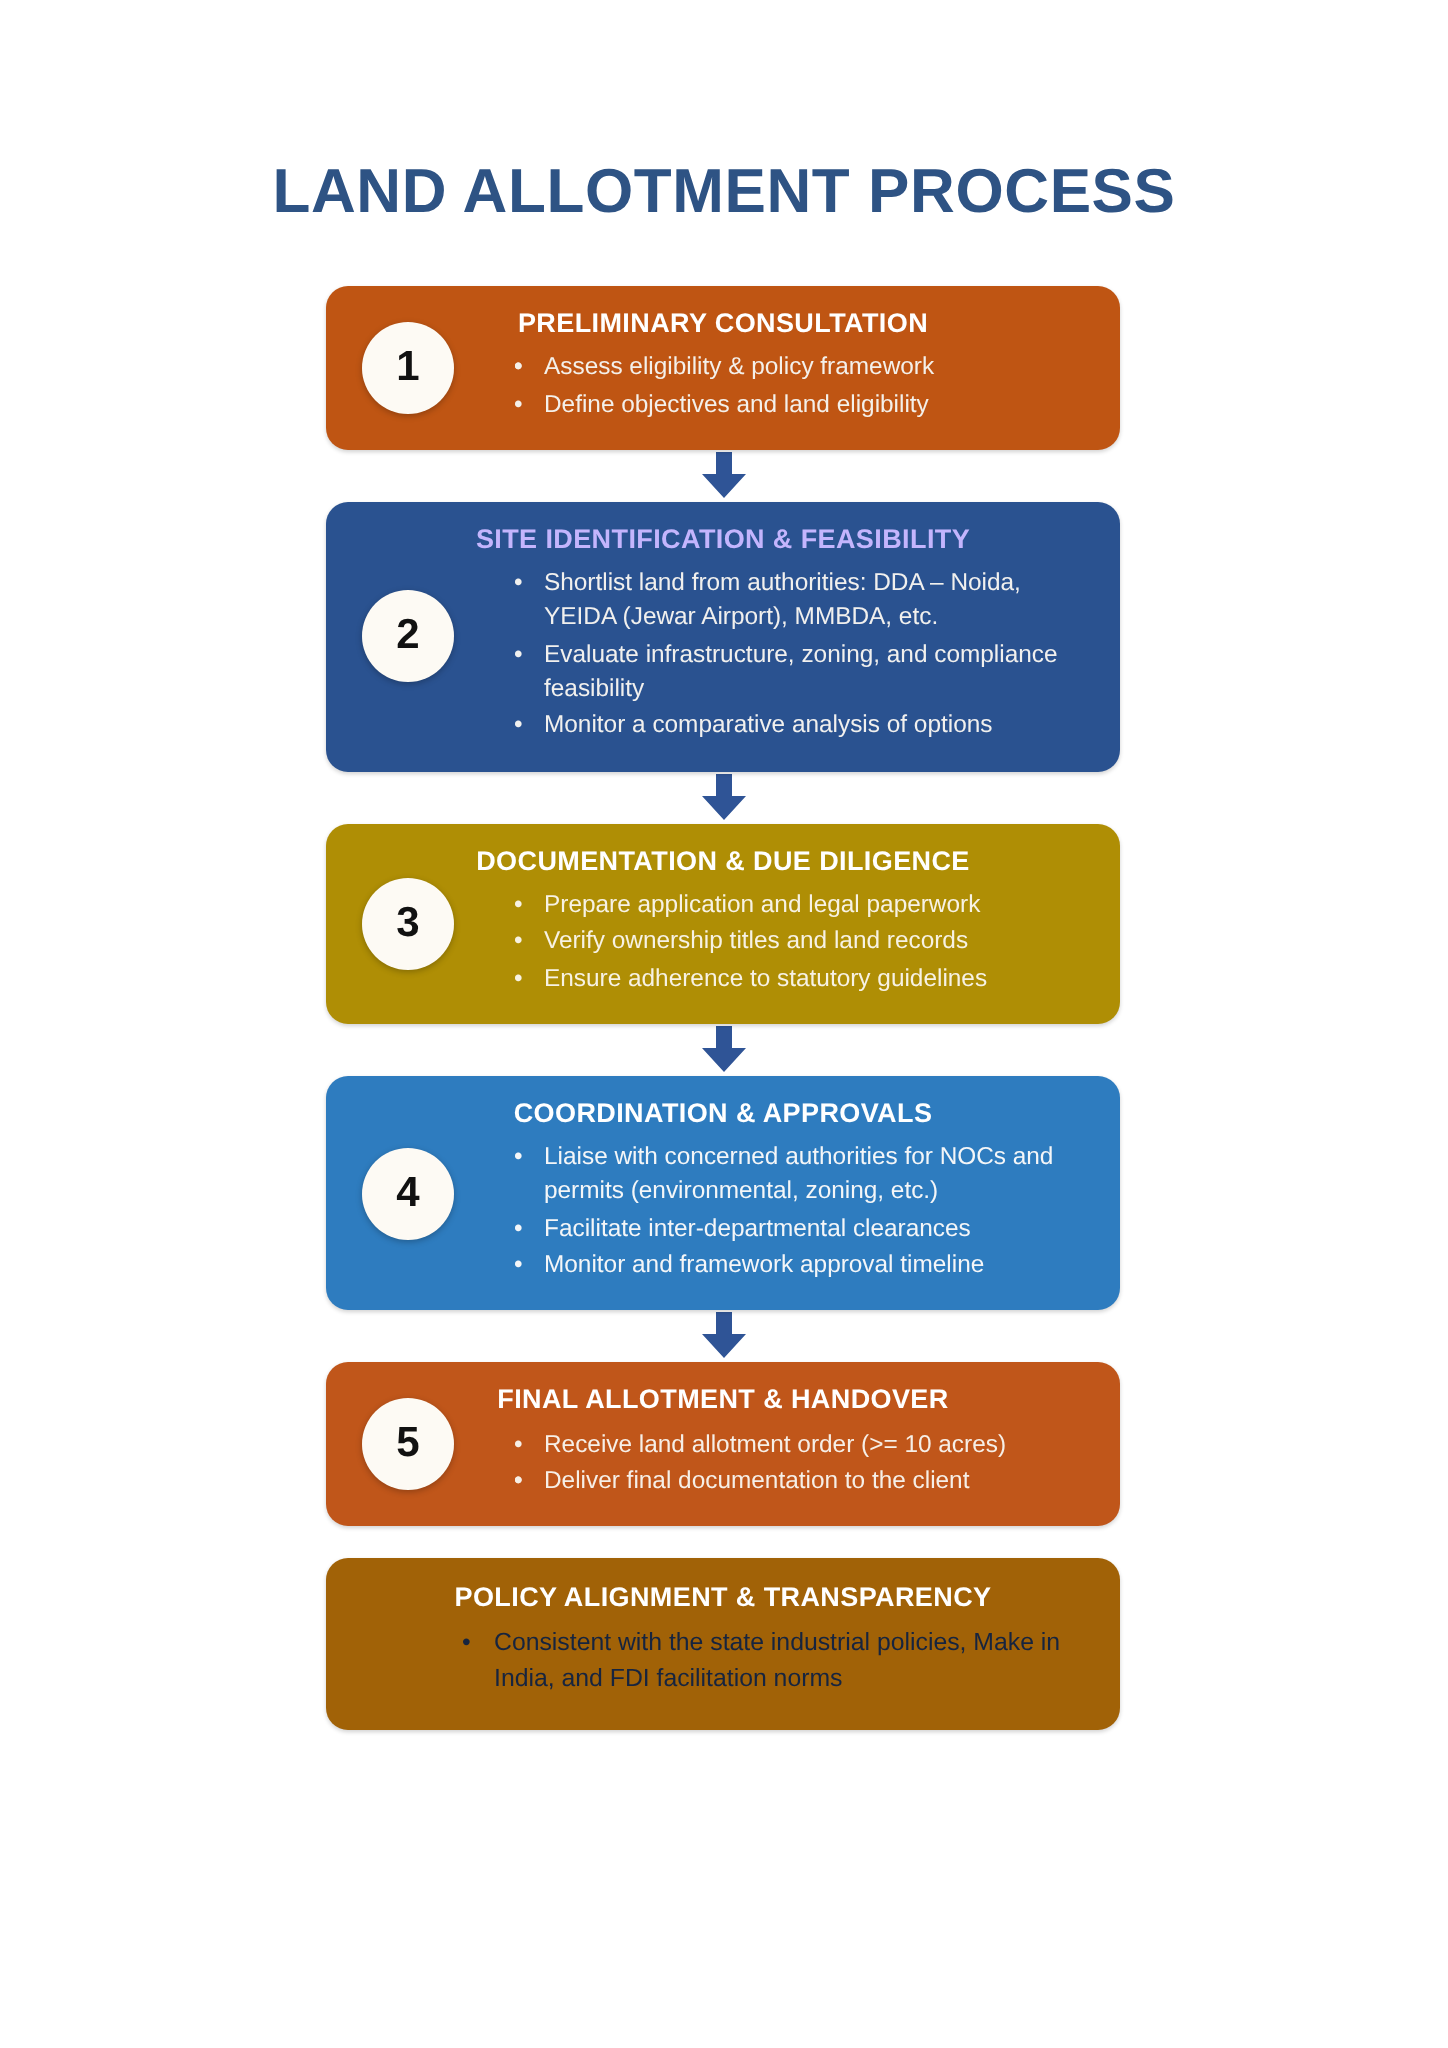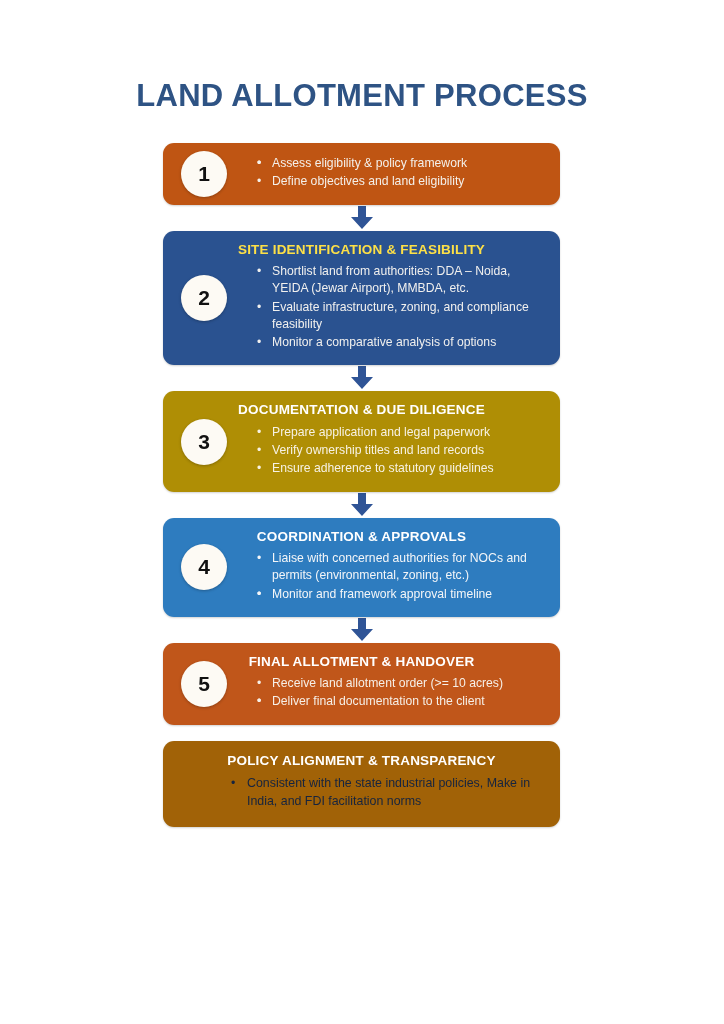--- a/index.html
+++ b/index.html
@@ -159,36 +159,37 @@
 <body>
 
 <div class="page" style="background: rgb(255, 255, 255);">
 
   <div class="page-title" style="color: rgb(46, 83, 132);">LAND ALLOTMENT PROCESS</div>
 
   <div class="flow">
 
     <div class="step-box" style="background: rgb(191, 85, 19);">
       <div class="badge">1</div>
+      <div class="step-title" style="color: rgb(255, 255, 255);">PRELIMINARY CONSULTATION</div>
       <ul class="step-body">
         <li style="color: rgb(244, 240, 234);"><span class="bullet">•</span></li>
         <li style="color: rgb(244, 240, 234);"><span class="bullet">•</span><span>Assess eligibility &amp; policy framework</span></li>
         <li style="color: rgb(244, 240, 234);"><span class="bullet">•</span><span>Define objectives and land eligibility</span></li>
       </ul>
     </div>
 
     <div class="connector">
       <svg class="arrow-down" viewBox="0 0 26 24">
         <polygon class="arrow-shape" points="9,0 17,0 17,11 24,11 13,23 2,11 9,11" fill="#2f5496"></polygon>
       </svg>
     </div>
 
     <div class="step-box" style="background: rgb(42, 82, 144);">
       <div class="badge">2</div>
-      <div class="step-title" style="color: #fde047;">SITE IDENTIFICATION &amp; FEASIBILITY</div>
+      <div class="step-title" style="color: #c4b5fd;">SITE IDENTIFICATION &amp; FEASIBILITY</div>
       <ul class="step-body">
         <li style="color: rgb(241, 240, 238);"><span class="bullet">•</span><span>Shortlist land from authorities: DDA – Noida, YEIDA (Jewar Airport), MMBDA, etc.</span></li>
         <li style="color: rgb(241, 240, 238);"><span class="bullet">•</span><span>Evaluate infrastructure, zoning, and compliance feasibility</span></li>
         <li style="color: rgb(241, 240, 238);"><span class="bullet">•</span><span>Monitor a comparative analysis of options</span></li>
       </ul>
     </div>
 
     <div class="connector">
       <svg class="arrow-down" viewBox="0 0 26 24">
         <polygon class="arrow-shape" points="9,0 17,0 17,11 24,11 13,23 2,11 9,11" fill="#2f5496"></polygon>
@@ -209,21 +210,21 @@
       <svg class="arrow-down" viewBox="0 0 26 24">
         <polygon class="arrow-shape" points="9,0 17,0 17,11 24,11 13,23 2,11 9,11" fill="#2f5496"></polygon>
       </svg>
     </div>
 
     <div class="step-box" style="background: rgb(46, 124, 191);">
       <div class="badge">4</div>
       <div class="step-title" style="color: rgb(255, 255, 255);">COORDINATION &amp; APPROVALS</div>
       <ul class="step-body">
         <li style="color: rgb(244, 246, 248);"><span class="bullet">•</span><span>Liaise with concerned authorities for NOCs and permits (environmental, zoning, etc.)</span></li>
-        <li style="color: rgb(244, 246, 248);"><span class="bullet">•</span></li>
+        <li style="color: rgb(244, 246, 248);"><span class="bullet">•</span><span>Facilitate inter-departmental clearances</span></li>
         <li style="color: rgb(244, 246, 248);"><span class="bullet">•</span><span>Monitor and framework approval timeline</span></li>
       </ul>
     </div>
 
     <div class="connector">
       <svg class="arrow-down" viewBox="0 0 26 24">
         <polygon class="arrow-shape" points="9,0 17,0 17,11 24,11 13,23 2,11 9,11" fill="#2f5496"></polygon>
       </svg>
     </div>
 

